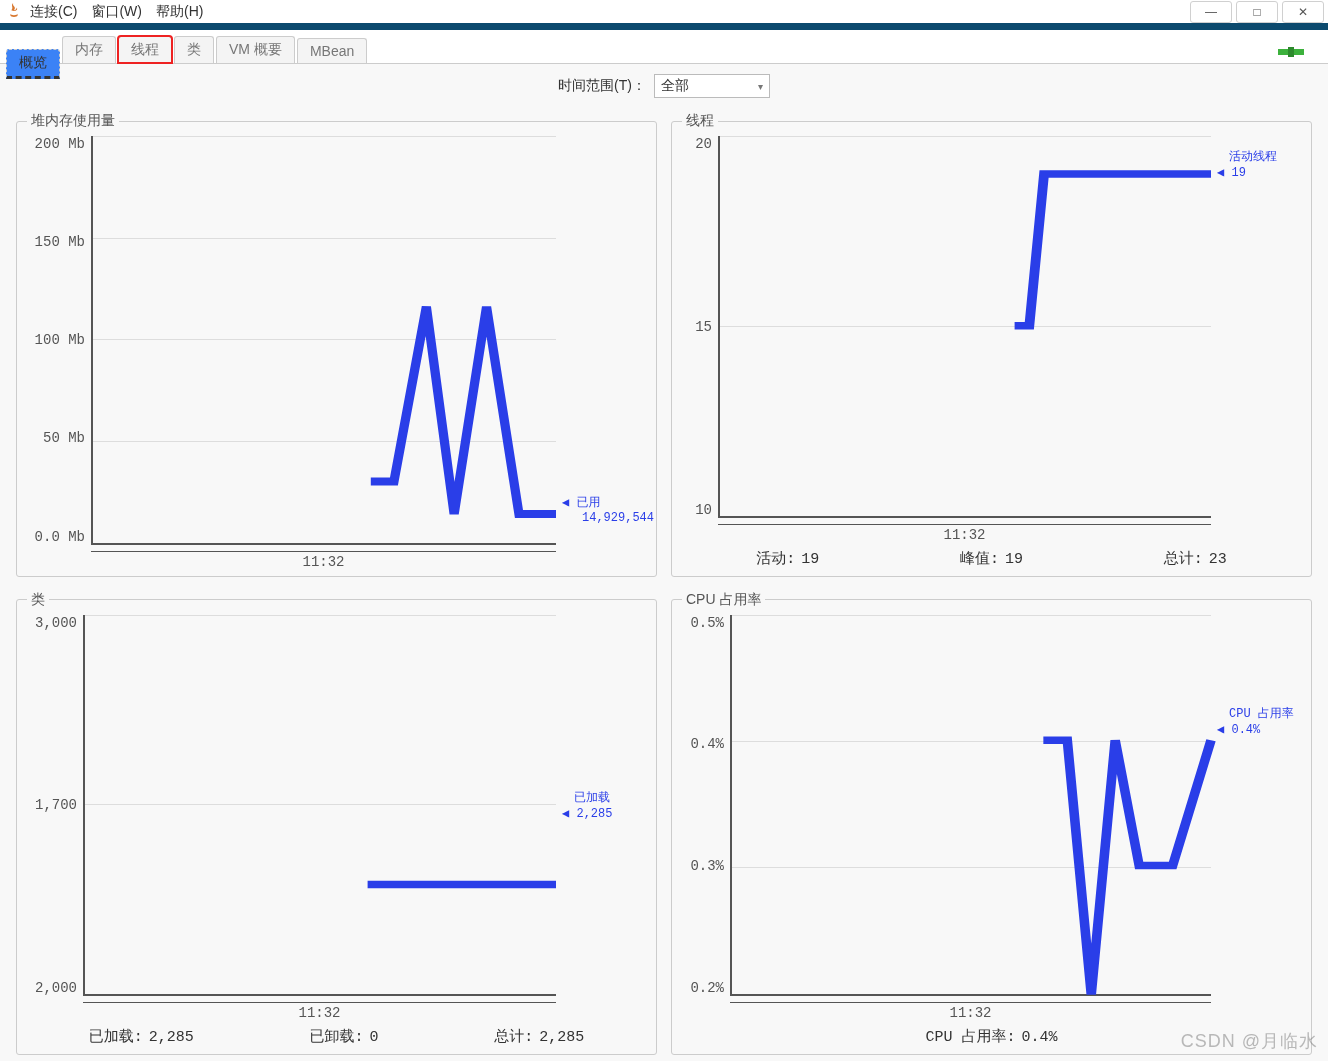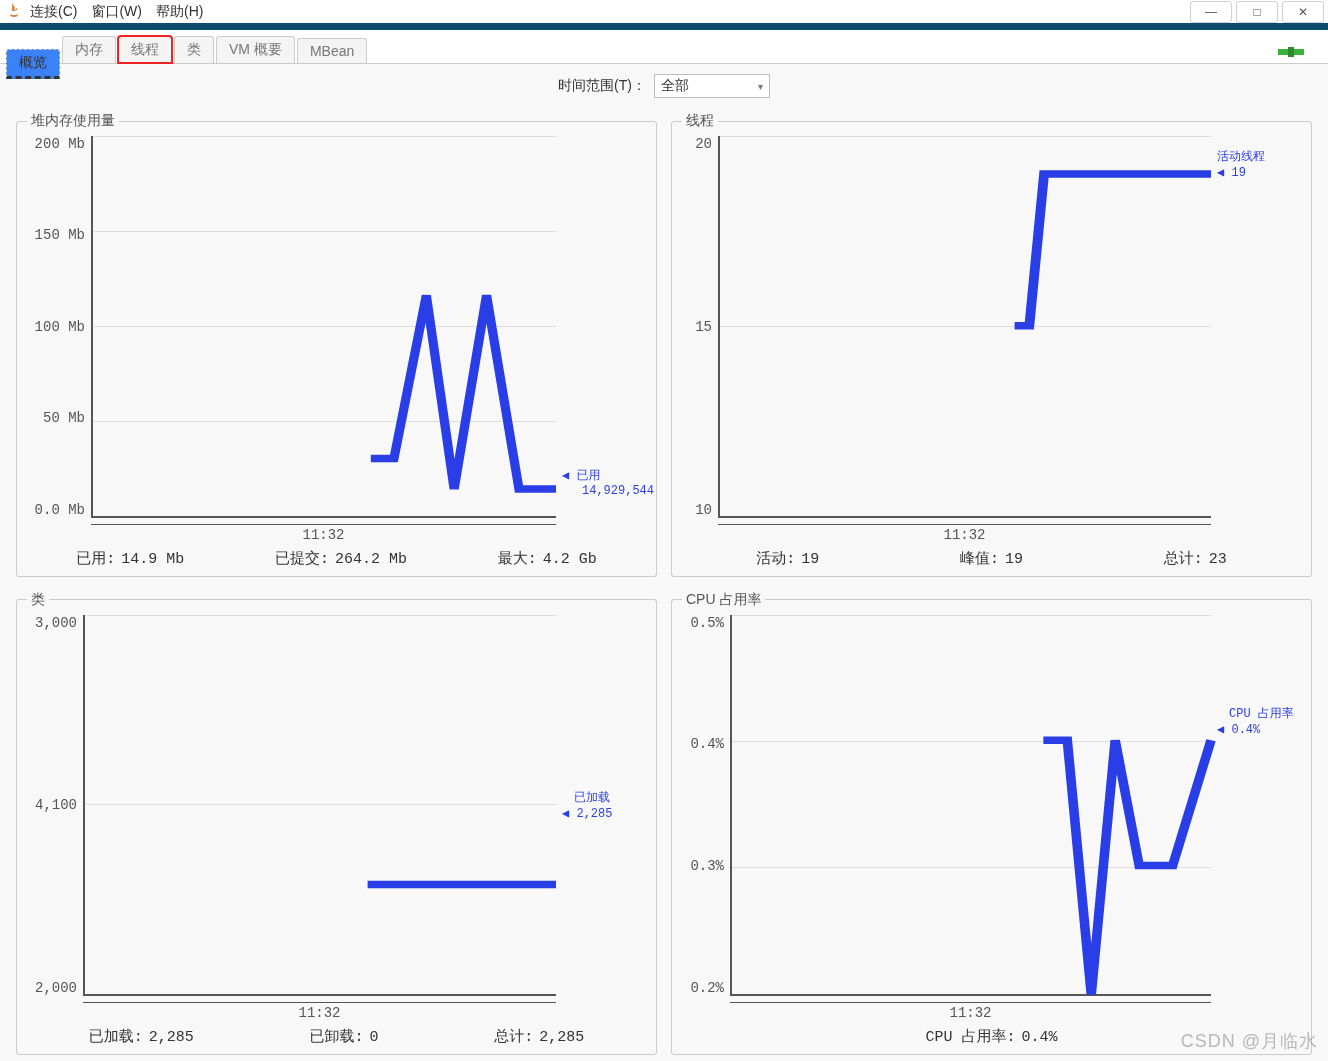--- a/index.html
+++ b/index.html
@@ -229,65 +229,60 @@
       <div class="legend-box" style="justify-content:flex-end;padding-bottom:20px">
         <span class="legend-arrow">◀ <span>已用</span></span>
         <span style="margin-left:20px">14,929,544</span>
       </div>
     </div>
     <div class="xaxis-row">
         <div style="width:64px"></div>
         <div class="xaxis">11:32</div>
         <div style="width:90px"></div>
       </div>
-    <div class="stats-row">
-      <span><span class="lbl">已用:</span><span class="val">14.9  Mb</span></span>
-      <span><span class="lbl">已提交:</span><span class="val">264.2  Mb</span></span>
-      <span><span class="lbl">最大:</span><span class="val">4.2  Gb</span></span>
-    </div>
   </fieldset>
 
   <fieldset class="panel">
     <legend>线程</legend>
     <div class="chart-row">
       <div class="ylabels" style="width:36px">
         <span>20</span>
         <span>15</span>
         <span>10</span>
       </div>
       <div class="plot">
         <div class="grid" style="top:0%"></div>
         <div class="grid" style="top:50%"></div>
         <svg viewBox="0 0 100 100" preserveAspectRatio="none">
           <polyline points="60,50 63,50 66,10 100,10"></polyline>
         </svg>
       </div>
       <div class="legend-box" style="justify-content:flex-start;padding-top:12px">
-        <span style="margin-left:0">活动线程</span>
+        <span style="margin-left:12px">活动线程</span>
         <span class="legend-arrow">◀ <span>19</span></span>
       </div>
     </div>
     <div class="xaxis-row">
         <div style="width:36px"></div>
         <div class="xaxis">11:32</div>
         <div style="width:90px"></div>
       </div>
     <div class="stats-row">
       <span><span class="lbl">活动:</span><span class="val">19</span></span>
       <span><span class="lbl">峰值:</span><span class="val">19</span></span>
       <span><span class="lbl">总计:</span><span class="val">23</span></span>
     </div>
   </fieldset>
 
   <fieldset class="panel">
     <legend>类</legend>
     <div class="chart-row">
       <div class="ylabels" style="width:56px">
         <span>3,000</span>
-        <span>4,100</span>
+        <span>1,700</span>
         <span>2,000</span>
       </div>
       <div class="plot">
         <div class="grid" style="top:0%"></div>
         <div class="grid" style="top:50%"></div>
         <svg viewBox="0 0 100 100" preserveAspectRatio="none">
           <polyline points="60,71 100,71"></polyline>
         </svg>
       </div>
       <div class="legend-box">

